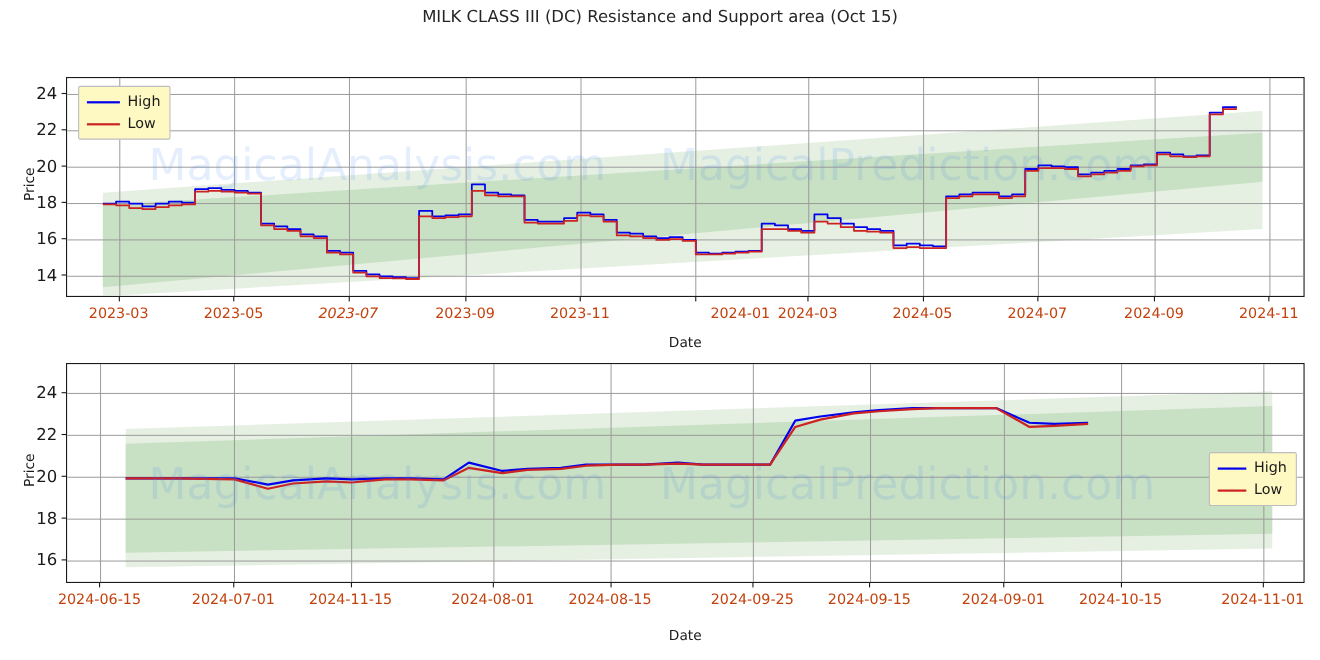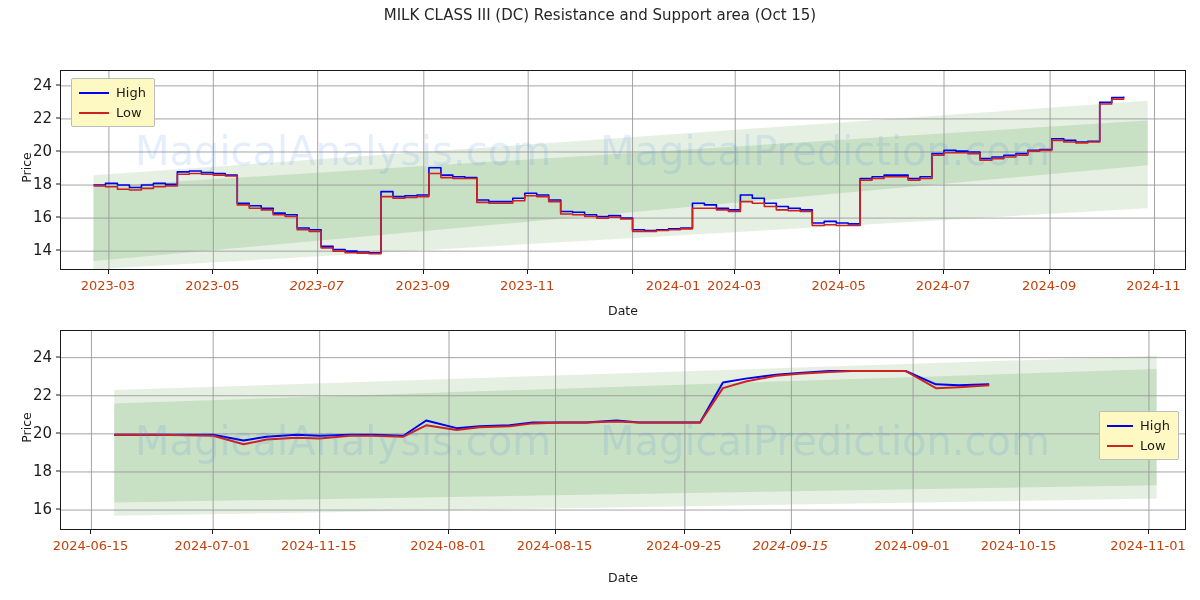--- a/index.html
+++ b/index.html
@@ -196,21 +196,21 @@
       <div class="xtick" style="left: 212.162px; top: 538px;">2024-07-01</div>
       <div class="tickmark-x" style="left: 212.162px; top: 530px;"></div>
       <div class="xtick" style="left: 318.676px; top: 538px;">2024-11-15</div>
       <div class="tickmark-x" style="left: 318.676px; top: 530px;"></div>
       <div class="xtick" style="left: 448.014px; top: 538px;">2024-08-01</div>
       <div class="tickmark-x" style="left: 448.014px; top: 530px;"></div>
       <div class="xtick" style="left: 554.527px; top: 538px;">2024-08-15</div>
       <div class="tickmark-x" style="left: 554.527px; top: 530px;"></div>
       <div class="xtick" style="left: 683.865px; top: 538px;">2024-09-25</div>
       <div class="tickmark-x" style="left: 683.865px; top: 530px;"></div>
-      <div class="xtick" style="left: 790.378px; top: 538px; font-style: italic;">2024-09-15</div>
+      <div class="xtick" style="left: 790.378px; top: 538px;">2024-09-15</div>
       <div class="tickmark-x" style="left: 790.378px; top: 530px;"></div>
       <div class="xtick" style="left: 912.108px; top: 538px;">2024-09-01</div>
       <div class="tickmark-x" style="left: 912.108px; top: 530px;"></div>
       <div class="xtick" style="left: 1018.62px; top: 538px;">2024-10-15</div>
       <div class="tickmark-x" style="left: 1018.62px; top: 530px;"></div>
       <div class="xtick" style="left: 1147.96px; top: 538px;">2024-11-01</div>
       <div class="tickmark-x" style="left: 1147.96px; top: 530px;"></div>
     </div>
   <div class="ylabel" style="left:-4px; top:420px; width:60px; text-align:center;">Price</div>
   <div class="xlabel" style="left:563px; top:570px; width:120px;">Date</div>

